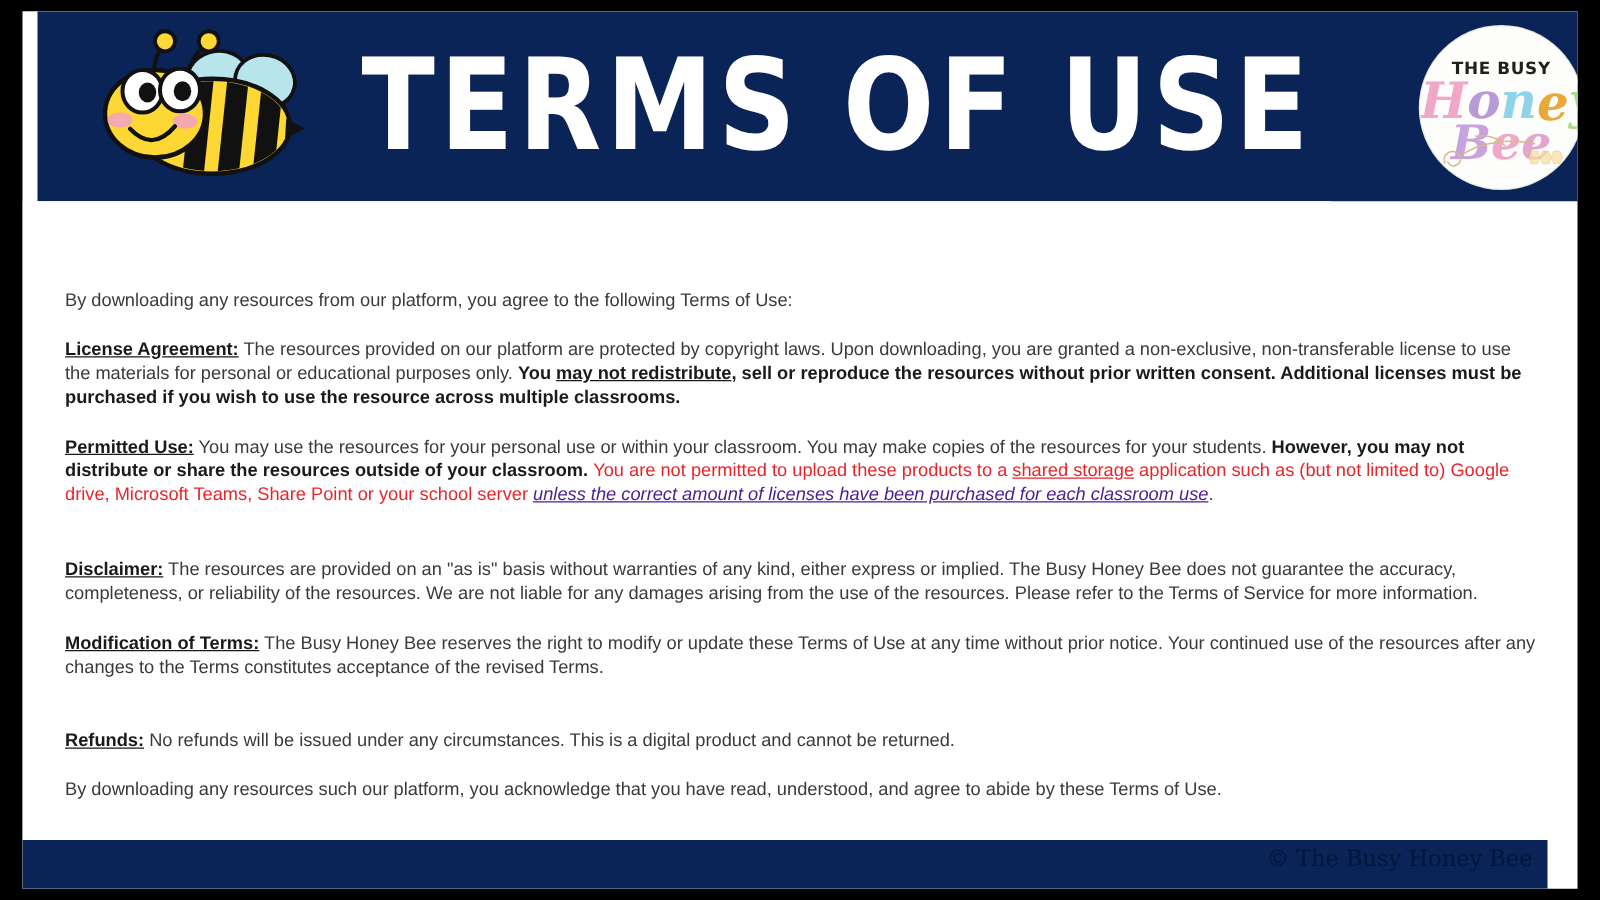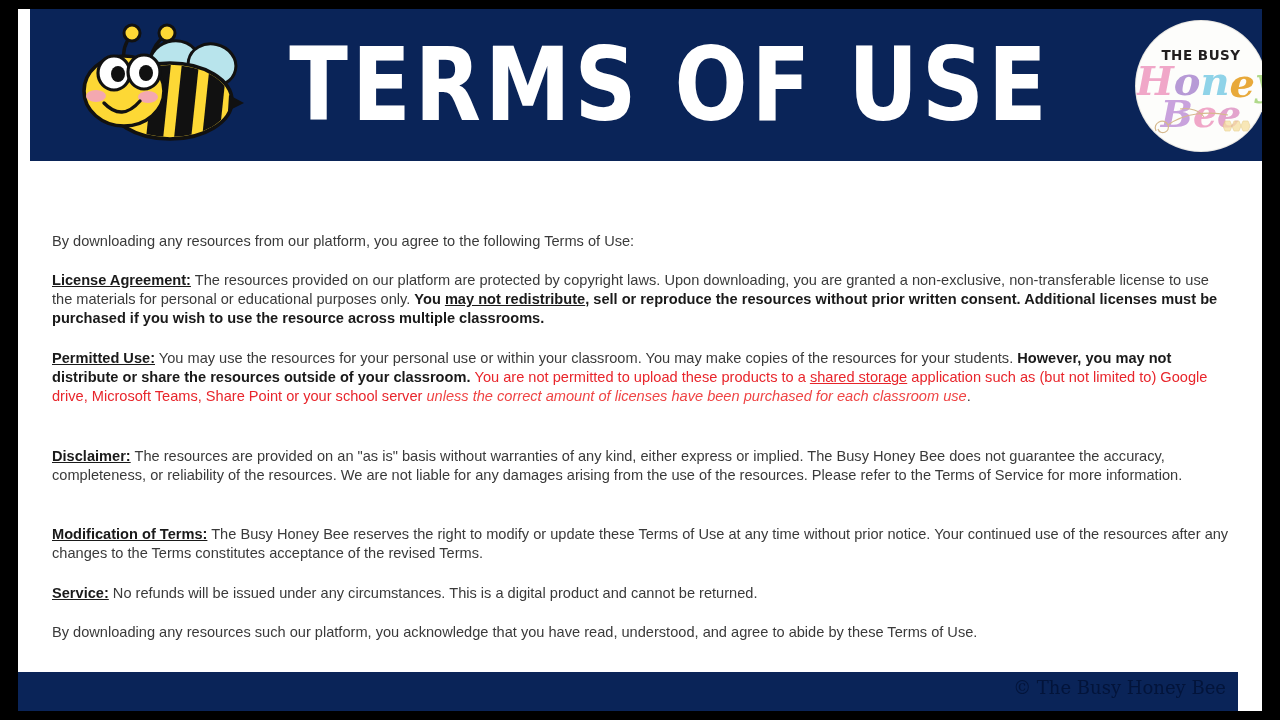--- a/index.html
+++ b/index.html
@@ -164,21 +164,21 @@
     font-family: "Liberation Sans", sans-serif;
     font-size: 14.6px;
     line-height: 19.4px;
     color: #3a3a3a;
     text-align: left;
   }
   .para b { color: #1a1a1a; font-weight: bold; }
   .lead { font-weight: bold; text-decoration: underline; color: #1a1a1a; margin-top: 19px; }
   .red { color: #e8252b; }
   .red-u { color: #e8252b; text-decoration: underline; }
-  .blk-italic { color: #ef4444; font-style: italic; }
+  .blk-italic { color: #4c1d95; font-style: italic; text-decoration: underline; }
 
   
   .footer-bar {
     position: absolute;
     left: 0;
     bottom: 0;
     width: 1220px;
     height: 39px;
     background: #0a2458;
   }
@@ -260,23 +260,23 @@
     <div class="content">
 
       <p class="para" style="top:56px;">By downloading any resources from our platform, you agree to the following Terms of Use:</p>
 
       <p class="para" style="top:95px;"><span class="lead">License Agreement:</span><span> The resources provided on our platform are protected by copyright laws. Upon downloading, you are granted a non-exclusive, non-transferable license to use the materials for personal or educational purposes only. </span><b>You </b><b class="red-u">may not redistribute</b><b>, sell or reproduce the resources without prior written consent. Additional licenses must be purchased if you wish to use the resource across multiple classrooms.</b></p>
 
       <p class="para" style="top:173px;"><span class="lead">Permitted Use:</span><span> You may use the resources for your personal use or within your classroom. You may make copies of the resources for your students. </span><b>However, you may not distribute or share the resources outside of your classroom. </b><span class="red">You are not permitted to upload these products to a </span><span class="red-u">shared storage</span><span class="red"> application such as (but not limited to) Google drive, Microsoft Teams, Share Point or your school server </span><span class="blk-italic">unless the correct amount of licenses have been purchased for each classroom use</span><span>.</span></p>
 
       <p class="para" style="top:271px;"><span class="lead">Disclaimer:</span><span> The resources are provided on an "as is" basis without warranties of any kind, either express or implied. The Busy Honey Bee does not guarantee the accuracy, completeness, or reliability of the resources. We are not liable for any damages arising from the use of the resources. Please refer to the Terms of Service for more information.</span></p>
 
-      <p class="para" style="top:349px;"><span class="lead">Modification of Terms:</span><span> The Busy Honey Bee reserves the right to modify or update these Terms of Use at any time without prior notice. Your continued use of the resources after any changes to the Terms constitutes acceptance of the revised Terms.</span></p>
-
-      <p class="para" style="top:408px;"><span class="lead">Service:</span><span> No refunds will be issued under any circumstances. This is a digital product and cannot be returned.</span></p>
+      <p class="para" style="top:330px;"><span class="lead">Modification of Terms:</span><span> The Busy Honey Bee reserves the right to modify or update these Terms of Use at any time without prior notice. Your continued use of the resources after any changes to the Terms constitutes acceptance of the revised Terms.</span></p>
+
+      <p class="para" style="top:408px;"><span class="lead">Refunds:</span><span> No refunds will be issued under any circumstances. This is a digital product and cannot be returned.</span></p>
 
       <p class="para" style="top:447px;">By downloading any resources such our platform, you acknowledge that you have read, understood, and agree to abide by these Terms of Use.</p>
     </div>
 
     <div class="footer-bar">
       <div class="footer-credit">© The Busy Honey Bee</div>
     </div>
 
   </div>
 </div>

